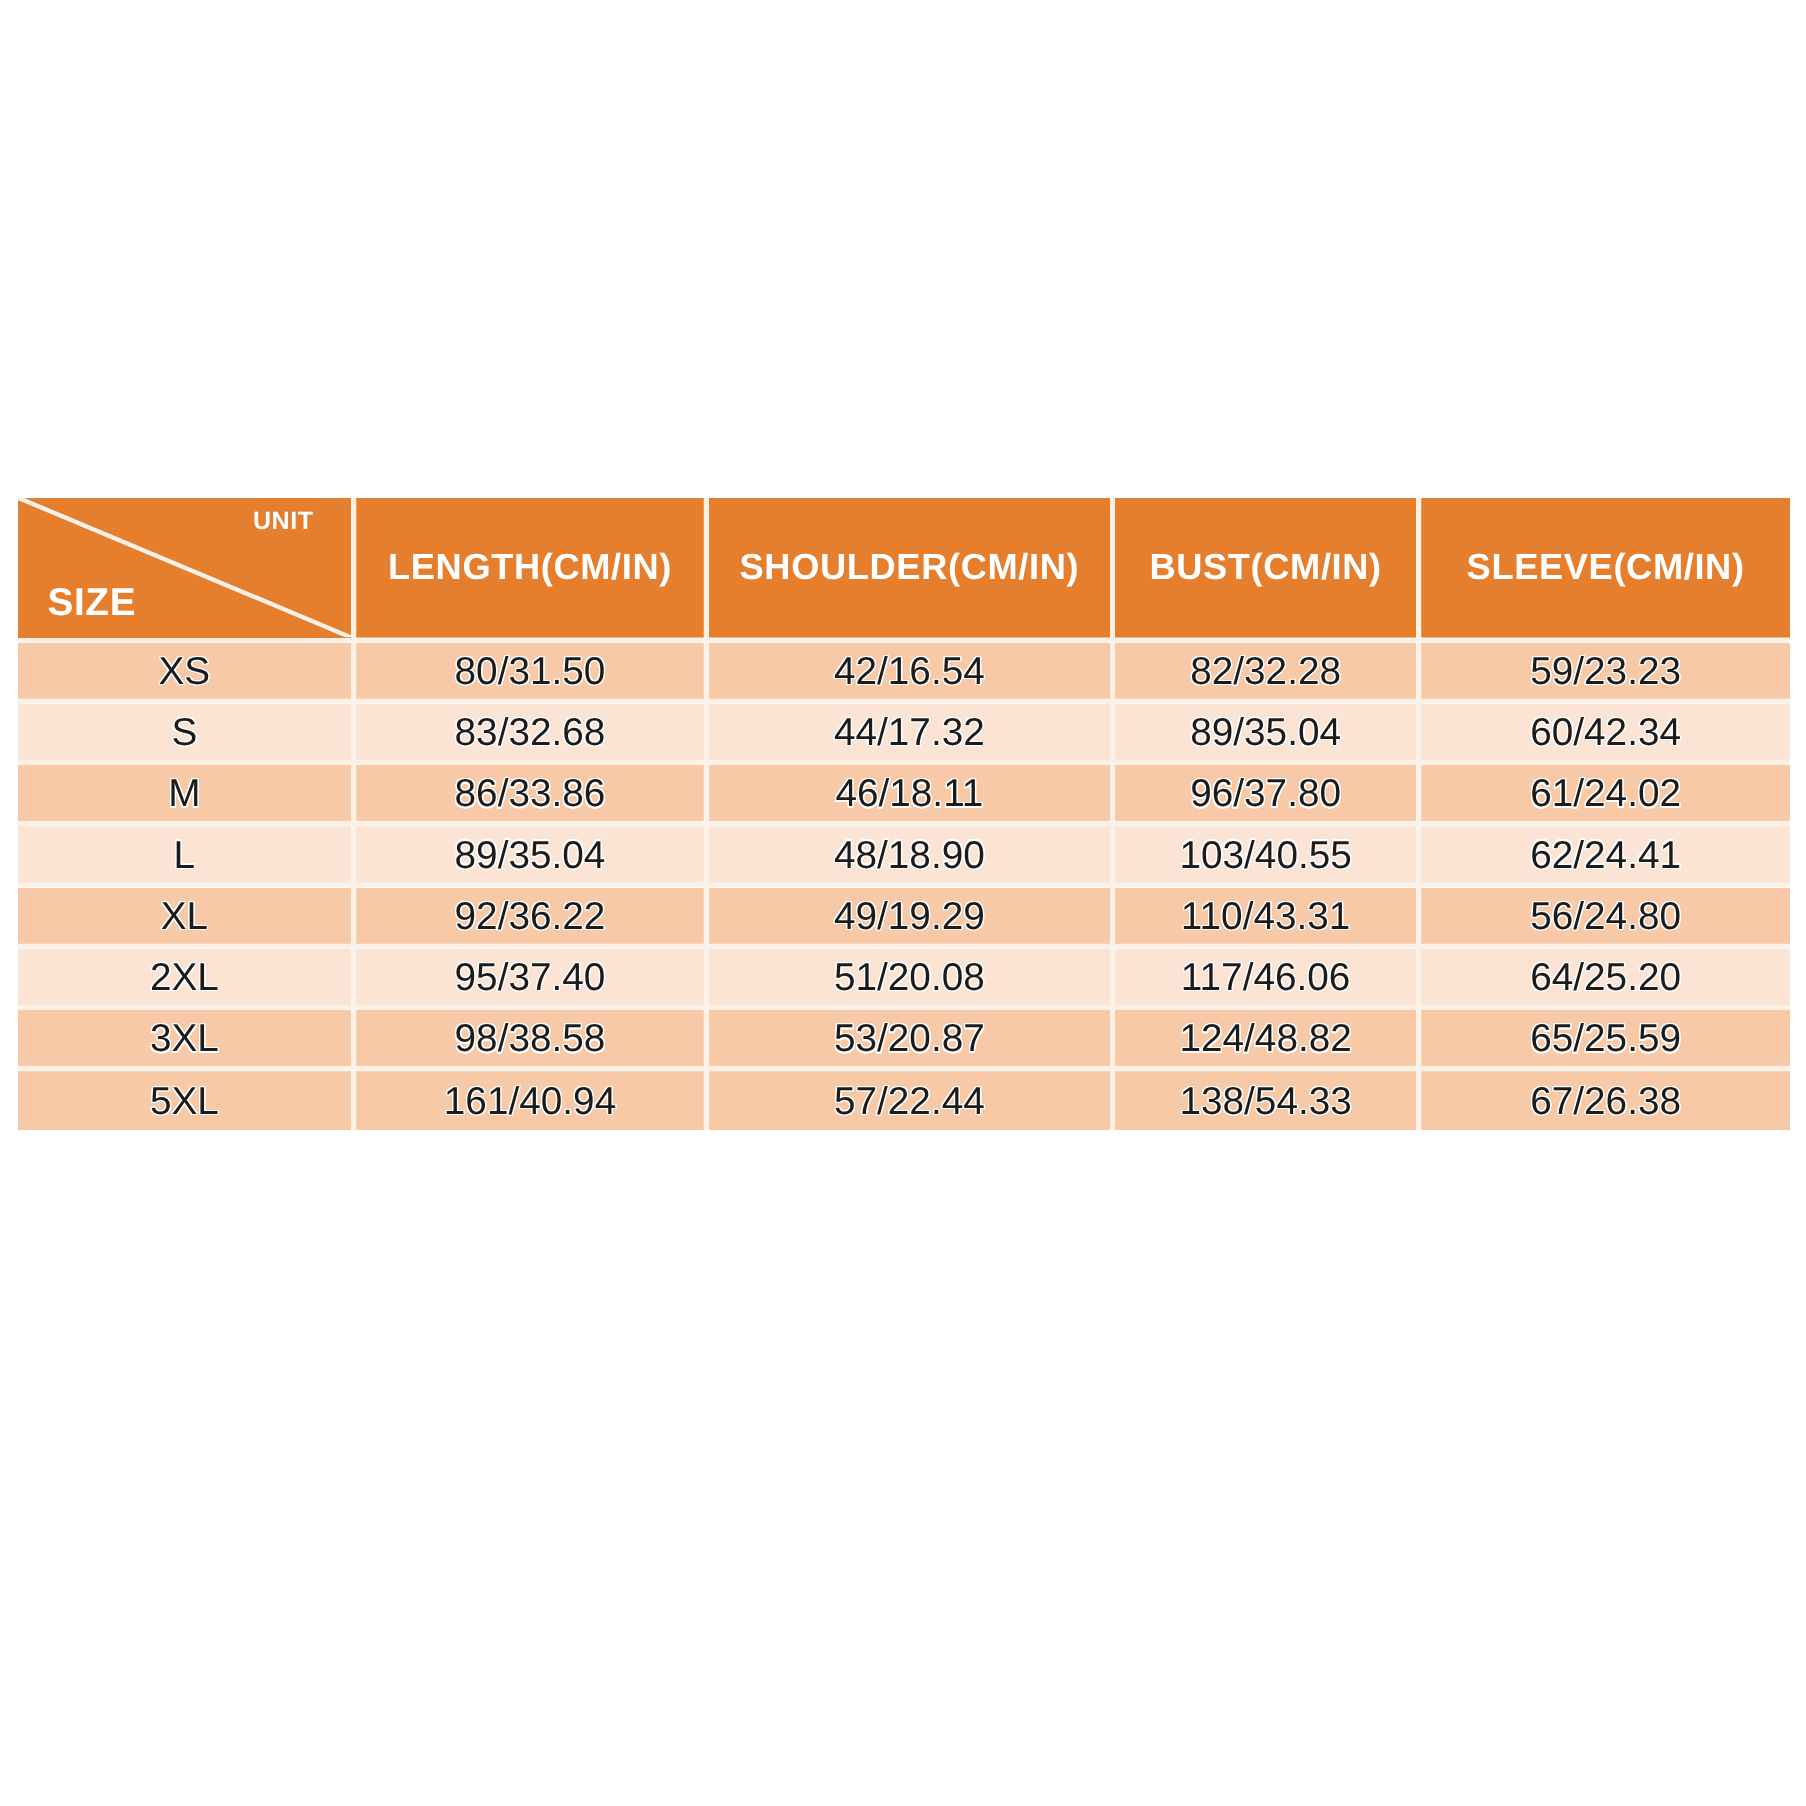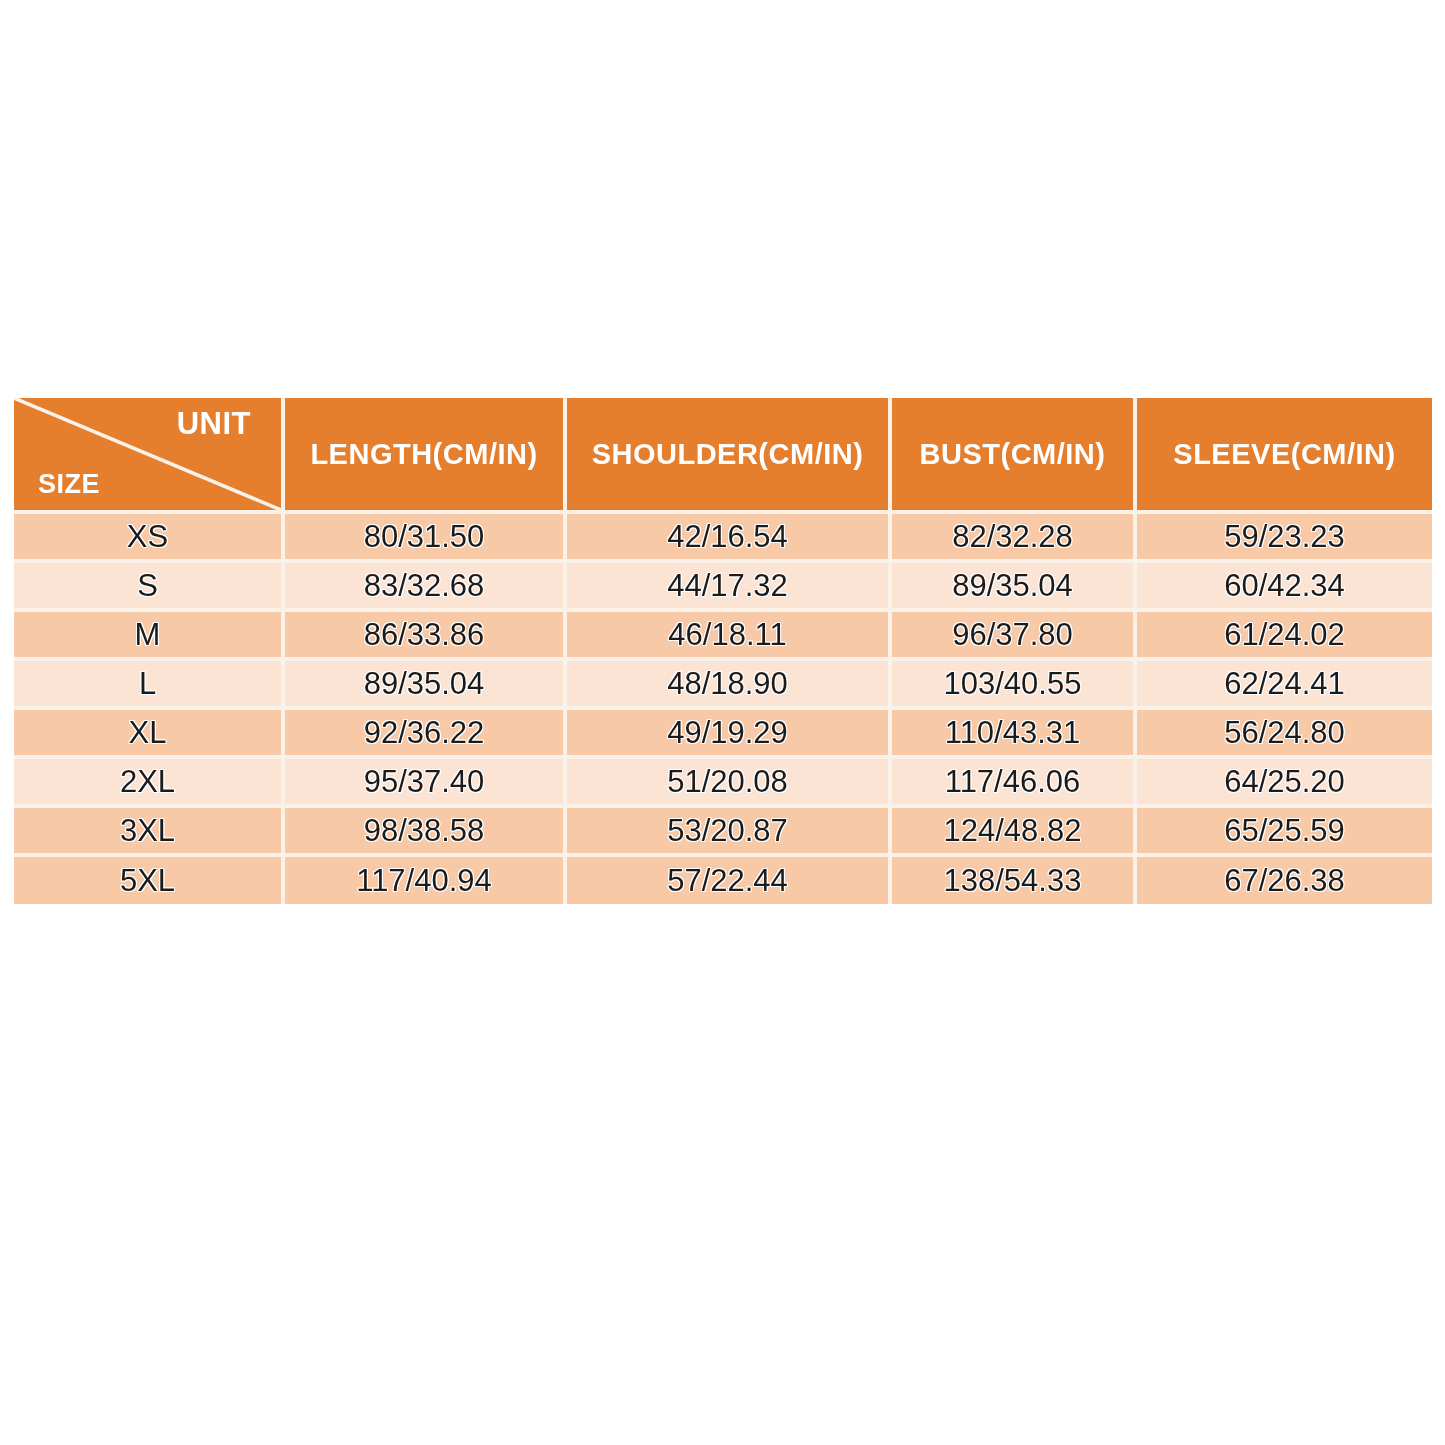--- a/index.html
+++ b/index.html
@@ -70,27 +70,27 @@
   th.corner svg.diag {
     position: absolute;
     left: 0; top: 0;
     width: 100%; height: 100%;
     display: block;
   }
   th.corner .unit-label {
     position: absolute;
     top: 8px;
     right: 30px;
-    font-size: 31px;
+    font-size: 20px;
   }
   th.corner .size-label {
     position: absolute;
     bottom: 10px;
     left: 24px;
-    font-size: 27px;
+    font-size: 31px;
   }
 </style>
 </head>
 <body>
 
 <div class="canvas">
   <table class="size-table">
     <colgroup>
       <col style="width:269px">
       <col style="width:282px">
@@ -158,20 +158,20 @@
       </tr>
       <tr class="dark">
         <td>3XL</td>
         <td>98/38.58</td>
         <td>53/20.87</td>
         <td>124/48.82</td>
         <td>65/25.59</td>
       </tr>
       <tr class="dark">
         <td>5XL</td>
-        <td>117/40.94</td>
+        <td>161/40.94</td>
         <td>57/22.44</td>
         <td>138/54.33</td>
         <td>67/26.38</td>
       </tr>
     </tbody>
   </table>
 </div>
 
 </body></html>

